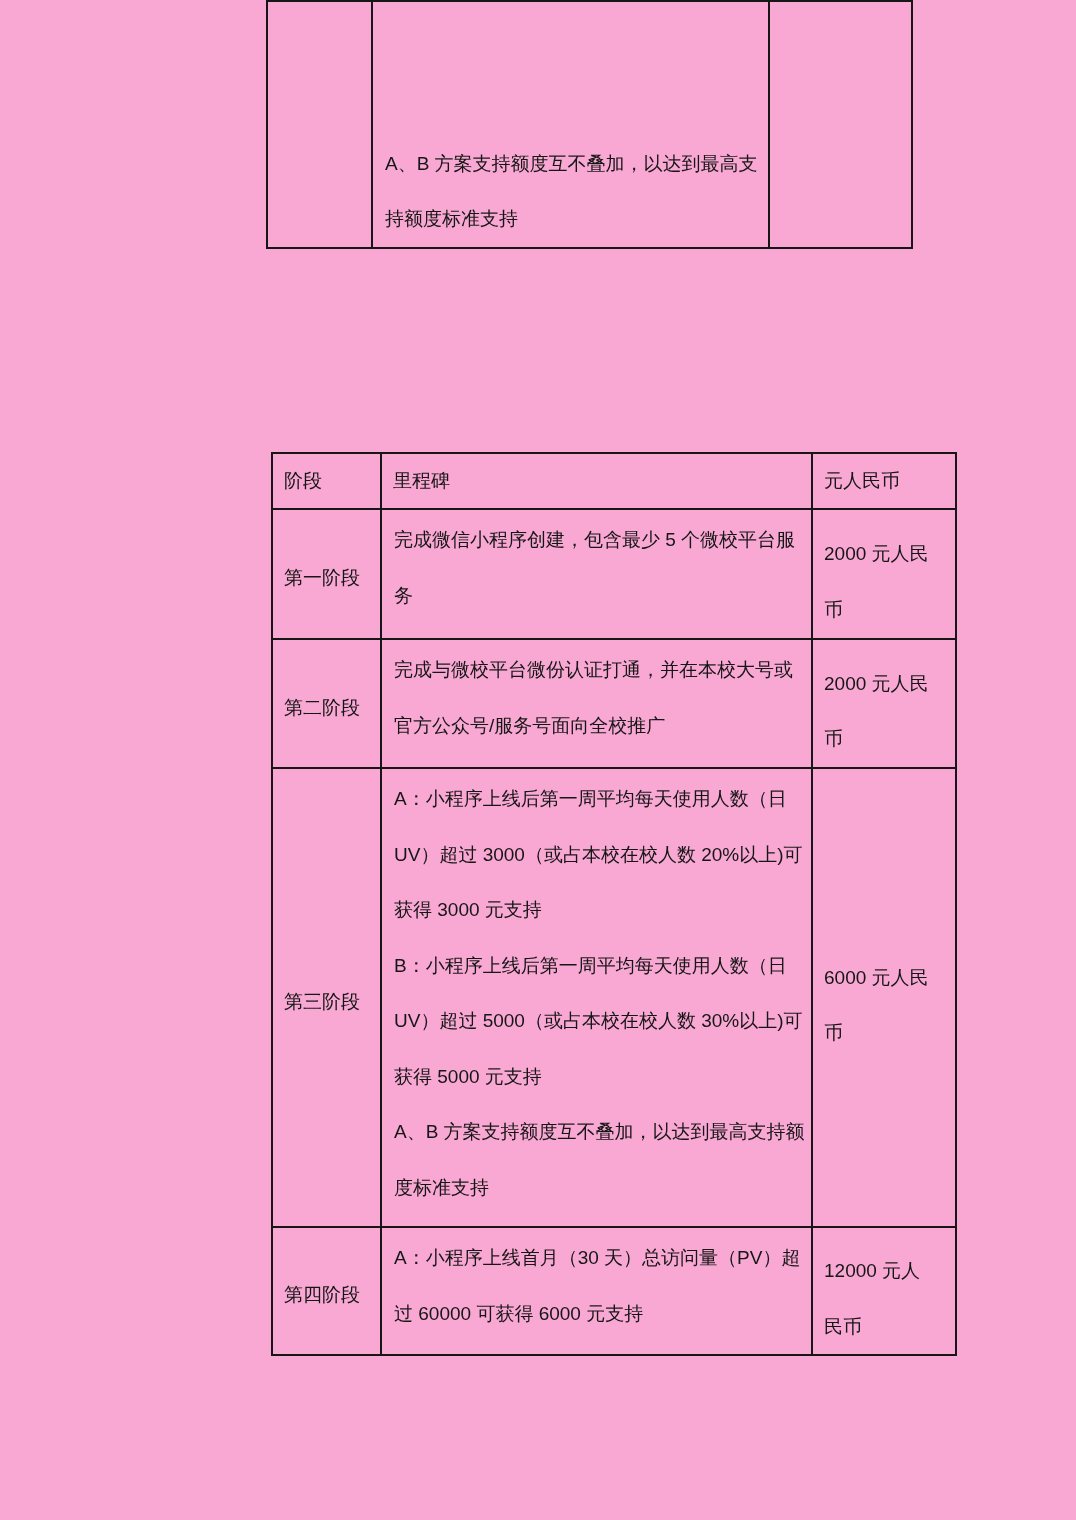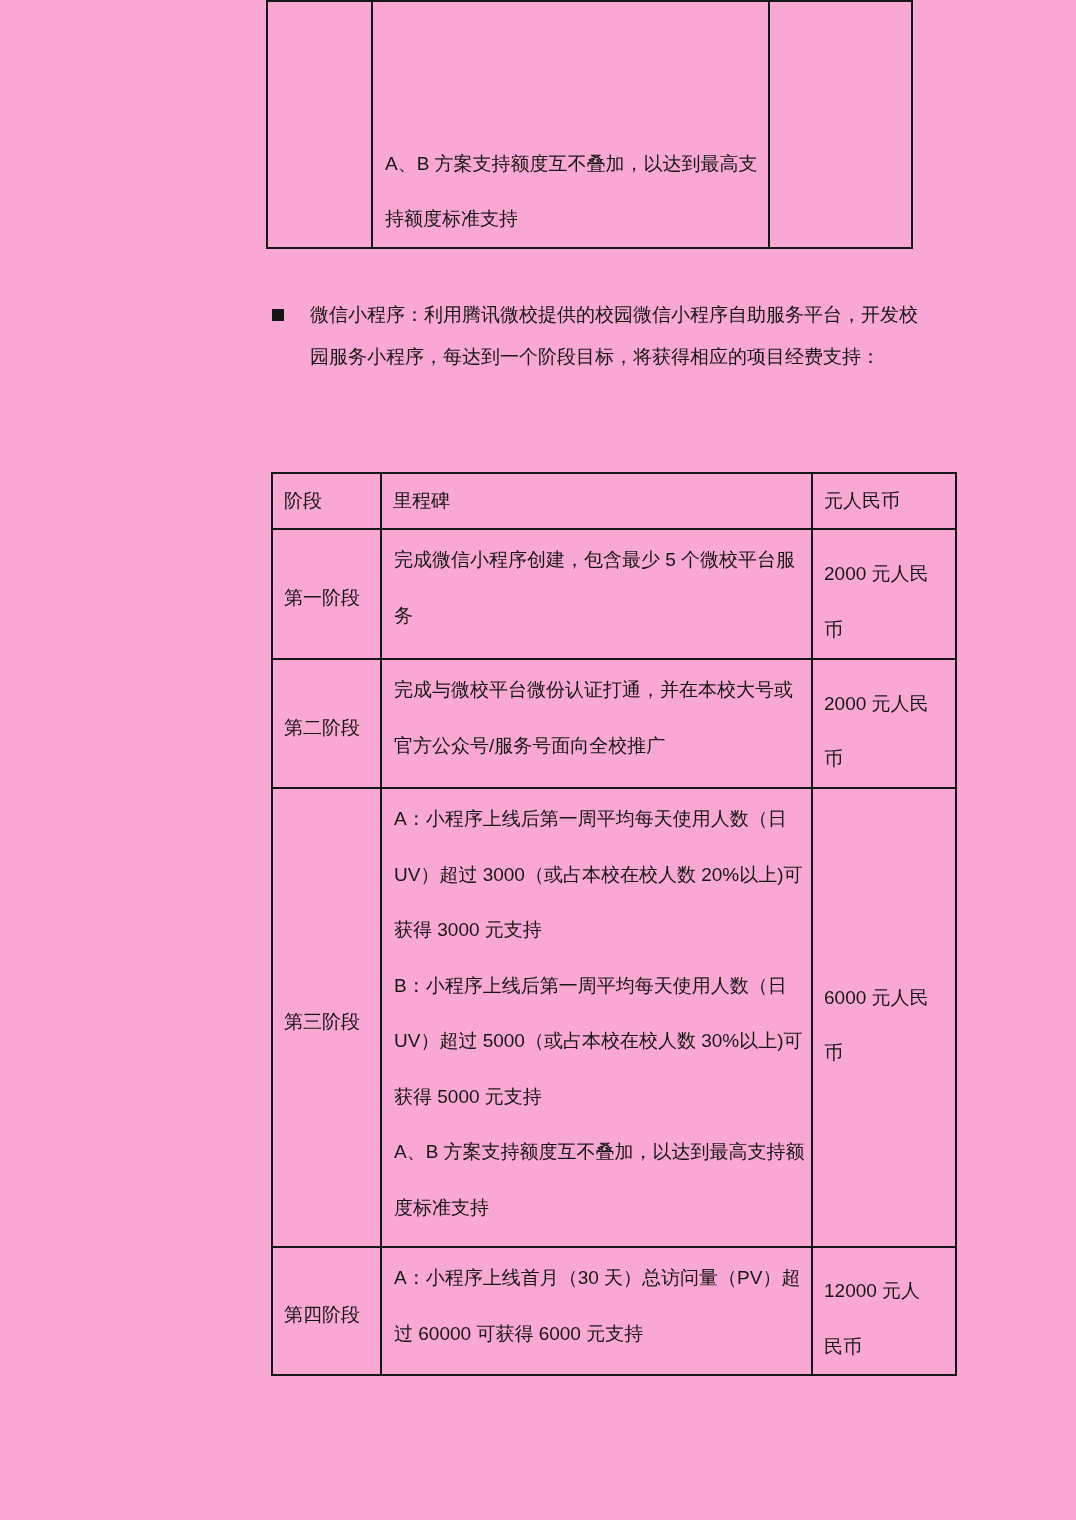--- a/index.html
+++ b/index.html
@@ -65,21 +65,21 @@
   }
   .bullet-text {
     margin-left: 38px;
     width: 618px;
     font-size: 19px;
     line-height: 42px;
   }
   
   .main-tbl {
     left: 271px;
-    top: 472px;
+    top: 452px;
   }
   .main-tbl th {
     height: 54px;
     vertical-align: middle;
     text-align: left;
     padding: 0 4px 0 11px;
   }
   .cell-stage {
     vertical-align: middle;
     text-align: left;
@@ -118,24 +118,20 @@
     </colgroup>
     <tbody>
       <tr>
         <td class="cell-stage"></td>
         <td class="frag-mile">A、B 方案支持额度互不叠加，以达到最高支持额度标准支持</td>
         <td></td>
       </tr>
     </tbody>
   </table>
 
-  <div class="bullet-row">
-    <span class="bullet-square"></span>
-    <div class="bullet-text">微信小程序：利用腾讯微校提供的校园微信小程序自助服务平台，开发校园服务小程序，每达到一个阶段目标，将获得相应的项目经费支持：</div>
-  </div>
 
   <table class="doc-table main-tbl">
     <colgroup>
       <col style="width:109px">
       <col style="width:431px">
       <col style="width:144px">
     </colgroup>
     <thead>
       <tr>
         <th>阶段</th>

